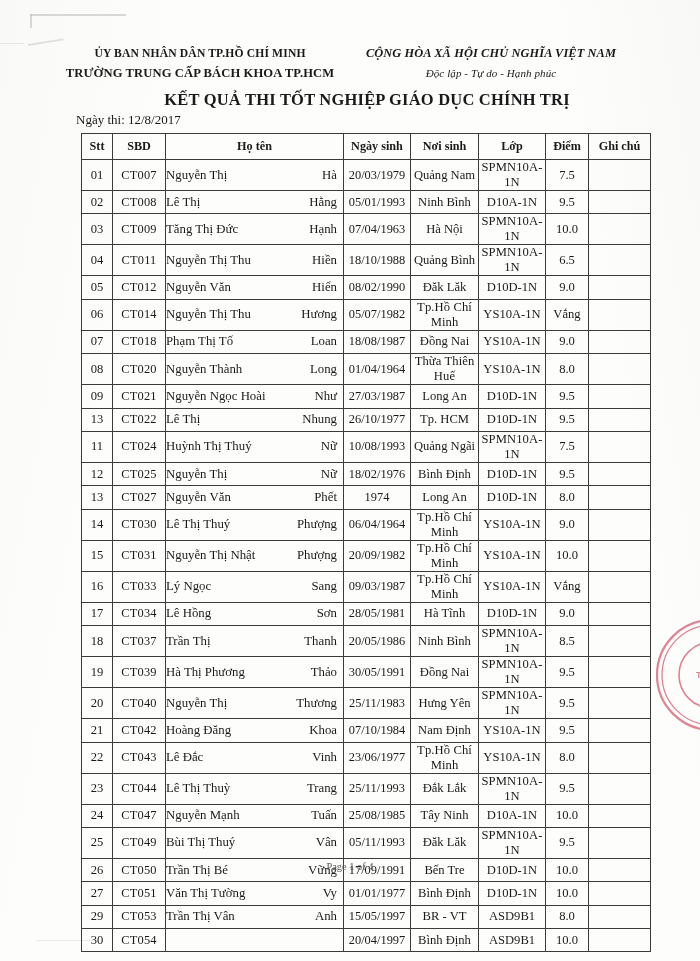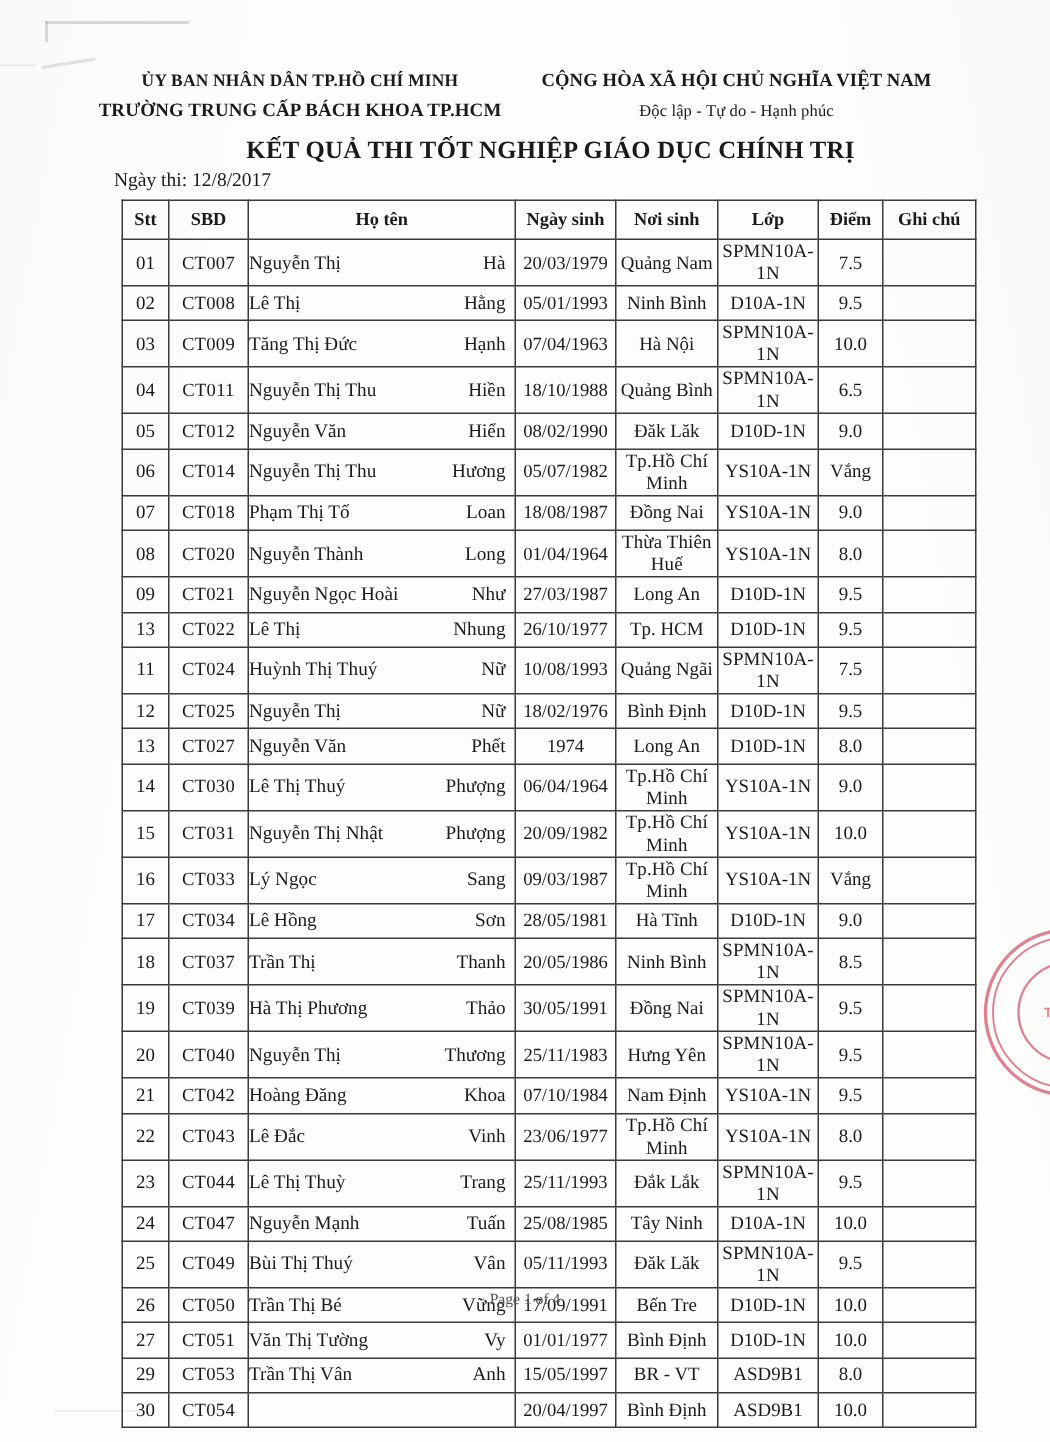--- a/index.html
+++ b/index.html
@@ -64,20 +64,21 @@
     font-weight: bold;
     font-size: 11.6px;
     letter-spacing: .15px;
   }
   .hdr-right {
     width: 300px;
     text-align: center;
     font-weight: bold;
     font-size: 12.4px;
     letter-spacing: .1px;
+    font-style: italic;
   }
   #org-line2 { font-size: 12.6px; letter-spacing: .1px; }
   #motto {
     font-weight: normal;
     font-size: 11px;
     letter-spacing: .1px;
   }
   .hdr-row.second { margin-top: 5px; }
 
   #doc-title {

